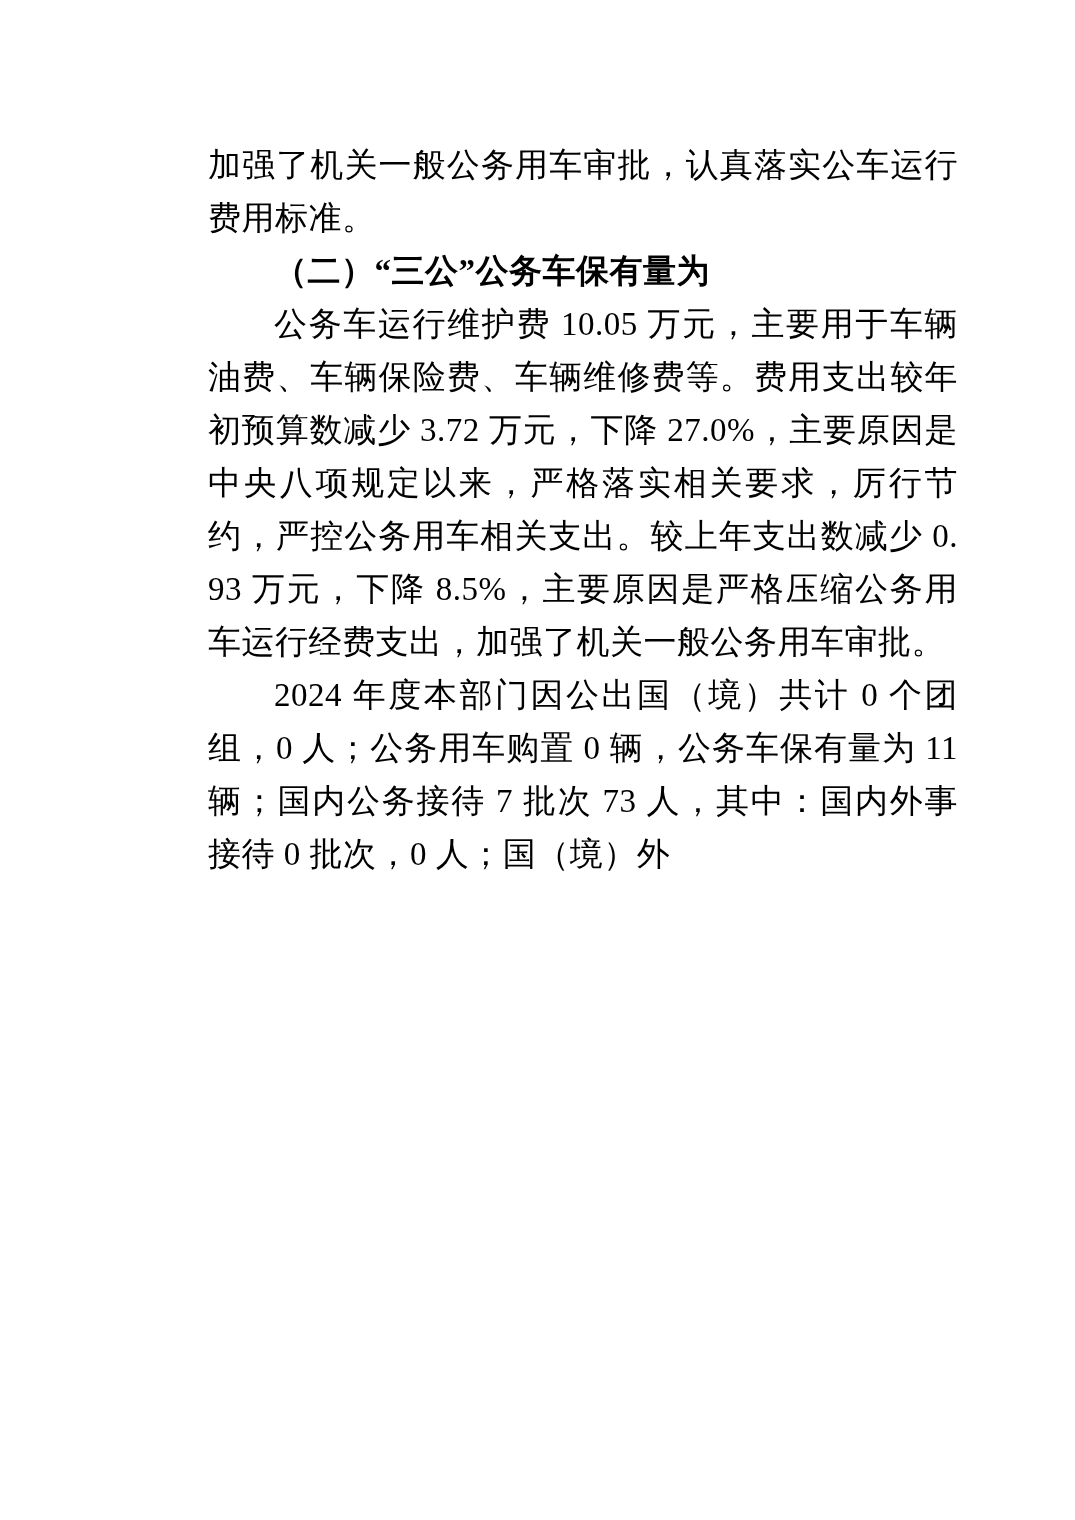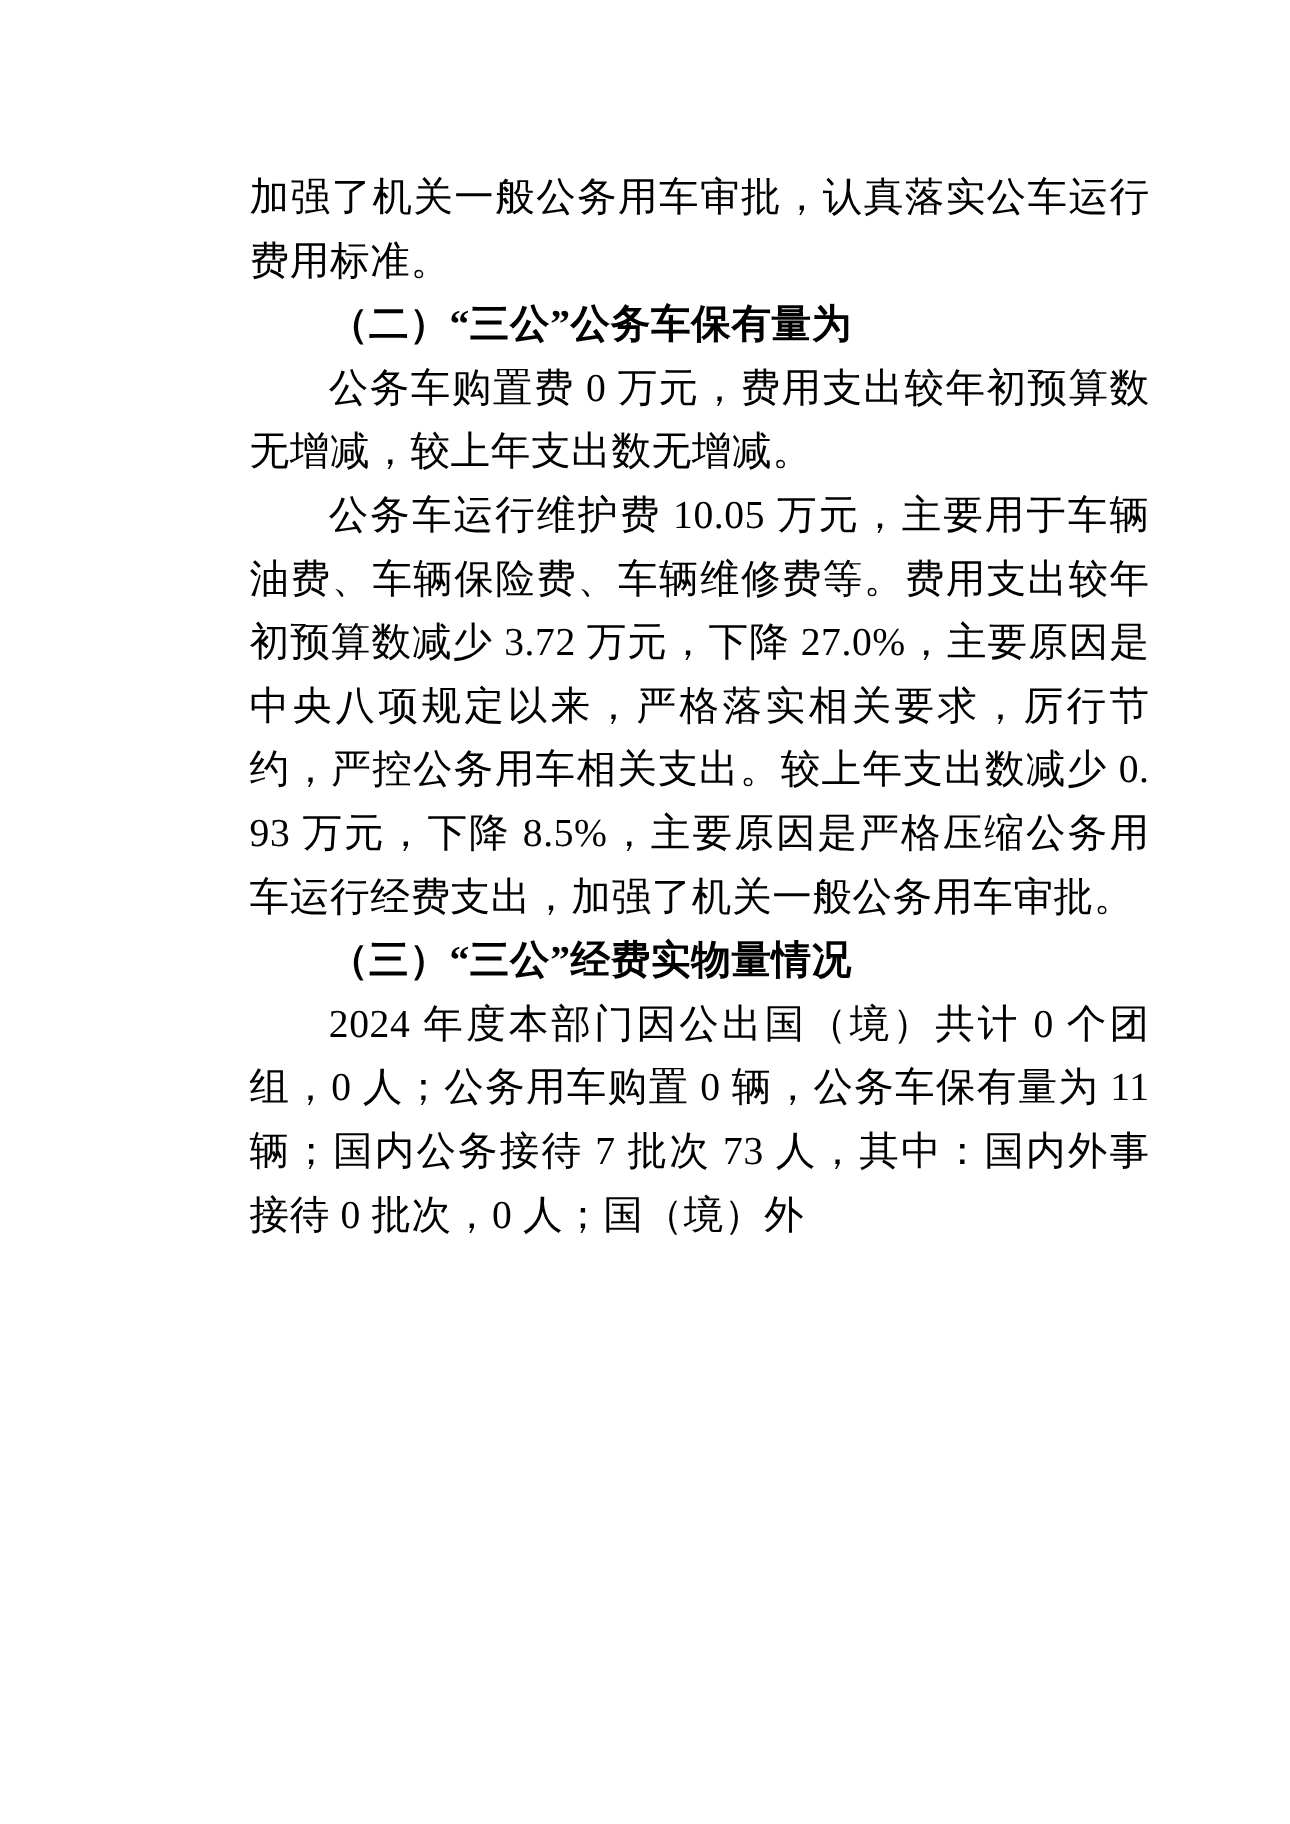--- a/index.html
+++ b/index.html
@@ -51,19 +51,17 @@
     letter-spacing: 4px;
   }
 </style>
 </head>
 <body>
 
 <div class="page">
   <div class="content">
     <p class="para no-indent">加强了机关一般公务用车审批，认真落实公车运行费用标准。</p>
     <p class="para heading">（二）“三公”公务车保有量为</p>
-    <p class="para">公务车购置费 0 万元，费用支出较年初预算数无增减，较上年支出数无增减。</p>
     <p class="para">公务车运行维护费 10.05 万元，主要用于车辆油费、车辆保险费、车辆维修费等。费用支出较年初预算数减少 3.72 万元，下降 27.0%，主要原因是中央八项规定以来，严格落实相关要求，厉行节约，严控公务用车相关支出。较上年支出数减少 0.93 万元，下降 8.5%，主要原因是严格压缩公务用车运行经费支出，加强了机关一般公务用车审批。</p>
-    <p class="para heading">（三）“三公”经费实物量情况</p>
     <p class="para">2024 年度本部门因公出国（境）共计 0 个团组，0 人；公务用车购置 0 辆，公务车保有量为 11 辆；国内公务接待 7 批次 73 人，其中：国内外事接待 0 批次，0 人；国（境）外</p>
   </div>
   <div class="footer">- 9 -</div>
 </div>
 
 </body></html>

